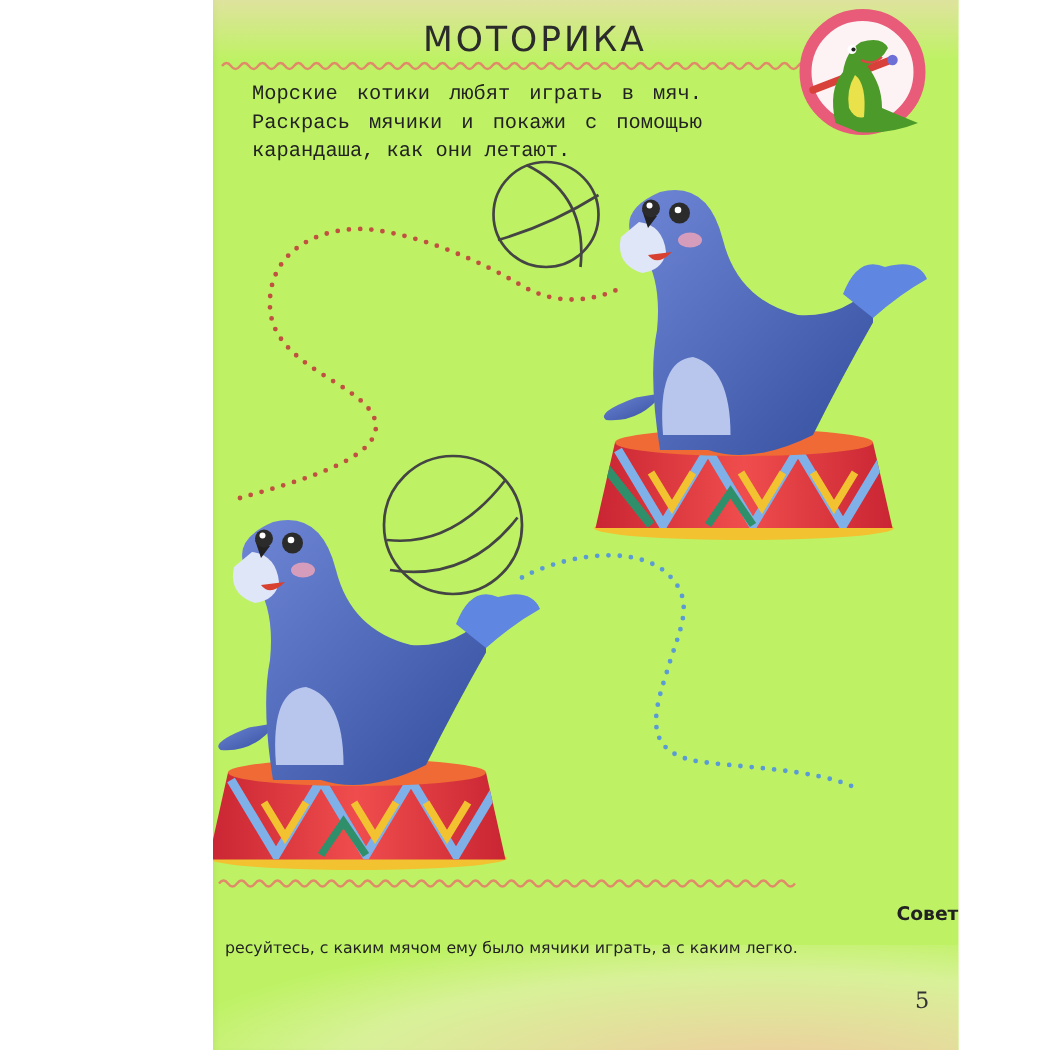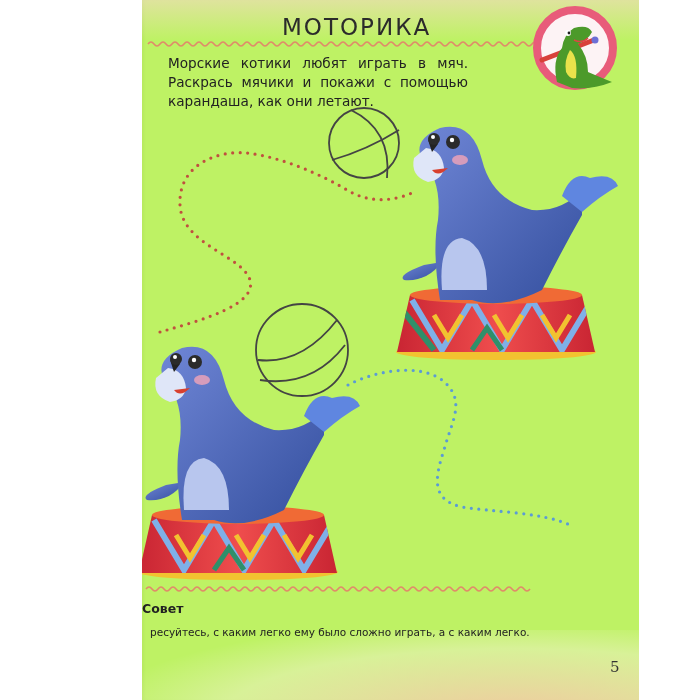--- a/index.html
+++ b/index.html
@@ -4,22 +4,22 @@
 <style>
   html, body { margin:0; padding:0; }
   body { width:700px; height:700px; background:#ffffff; position:relative; overflow:hidden; font-family:"DejaVu Sans", sans-serif; }
   .page { position:absolute; left:100px; top:0; width:497px; height:700px; background:#bef264; overflow:hidden;
           box-shadow: inset 3px 0 4px -2px rgba(0,0,0,0.06); margin-left: 42px; }
   .top-glow { position:absolute; left:0; top:0; width:497px; height:40px;
               background:linear-gradient(180deg, rgba(250,215,205,0.55), rgba(255,255,255,0)); }
   .bottom-glow { position:absolute; left:0; bottom:0; width:497px; height:70px;
               background:radial-gradient(ellipse at 75% 120%, rgba(248,196,170,0.85), rgba(255,240,230,0.4) 55%, rgba(255,255,255,0) 80%); }
   .title { position:absolute; left:140px; top:14px; font-size:23px; letter-spacing:2px; color:#2b2b2b; font-family:"DejaVu Sans", sans-serif; }
-  .instr { position:absolute; left:26px; top:54px; width:300px; font-size:13.6px; line-height:19px; color:#222; text-align:justify; }
-  .tip-title { position:absolute; left:0; width:497px; top:601px; text-align:left; font-weight:bold; font-size:12.5px; color:#222; }
+  .instr { position:absolute; left:26px; top:54px; width:300px; font-size:13.6px; line-height:19px; color:#222; text-align:justify;font-family:Liberation Mono, monospace; }
+  .tip-title { position:absolute; left:0; width:497px; top:601px; text-align:right; font-weight:bold; font-size:12.5px; color:#222; }
   .tip-text { position:absolute; left:8px; top:624px; width:460px; font-size:10.5px; line-height:16px; color:#222; }
   .tip-text span { display:block; }
   .tip-text .l1 { padding-left:8px; }
   .page-num { position:absolute; left:468px; top:658px; font-size:15px; color:#333; font-family:"DejaVu Serif", serif; }
   svg.art { position:absolute; left:0; top:0; }
 </style>
 </head>
 <body>
 
 <div class="page">
@@ -138,17 +138,17 @@
     <g>
       <path d="M4 589 q3 -4 6 0 t6 0 t6 0 t6 0 t6 0 t6 0 t6 0 t6 0 t6 0 t6 0 t6 0 t6 0 t6 0 t6 0 t6 0 t6 0 t6 0 t6 0 t6 0 t6 0 t6 0 t6 0 t6 0 t6 0 t6 0 t6 0 t6 0 t6 0 t6 0 t6 0 t6 0 t6 0 t6 0 t6 0 t6 0 t6 0 t6 0 t6 0 t6 0 t6 0 t6 0 t6 0 t6 0 t6 0 t6 0 t6 0 t6 0 t6 0 t6 0 t6 0 t6 0 t6 0 t6 0 t6 0 t6 0 t6 0 t6 0 t6 0 t6 0 t6 0 t6 0 t6 0 t6 0 t6 0" fill="none" stroke="#e08a6a" stroke-width="1.6"></path>
     </g>
   </svg>
 
   <div class="title">МОТОРИКА</div>
   <div class="instr">Морские котики любят играть в мяч. Раскрась мячики и покажи с помощью карандаша, как они летают.</div>
 
   <div class="tip-title">Совет</div>
   <div class="tip-text">
-    <span>ресуйтесь, с каким легко ему было сложно играть, а с каким легко.</span>
+    <span>ресуйтесь, с каким мячом ему было мячики играть, а с каким легко.</span>
   </div>
 
   <div class="page-num">5</div>
 </div>
 
 </body></html>

